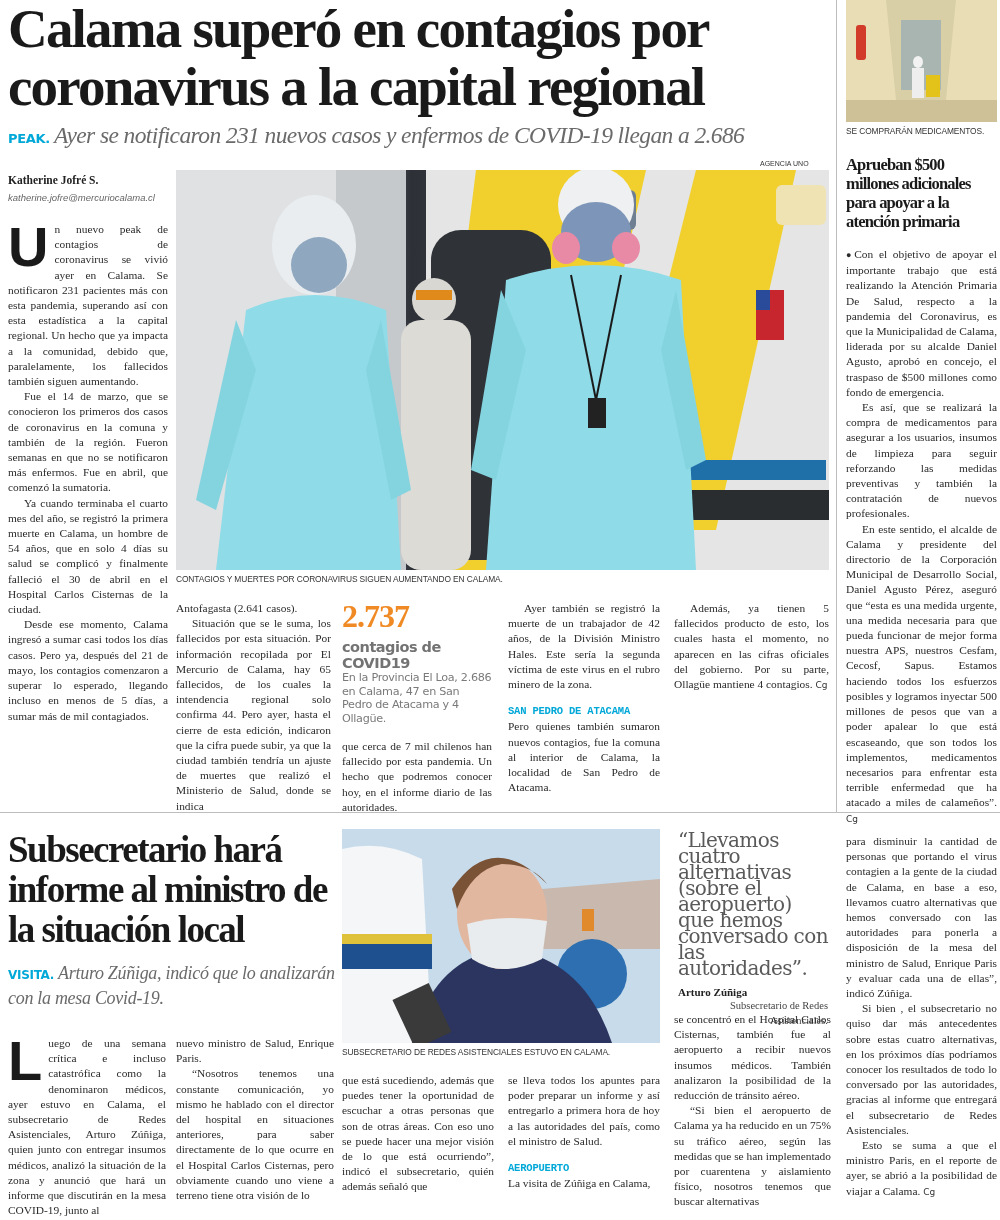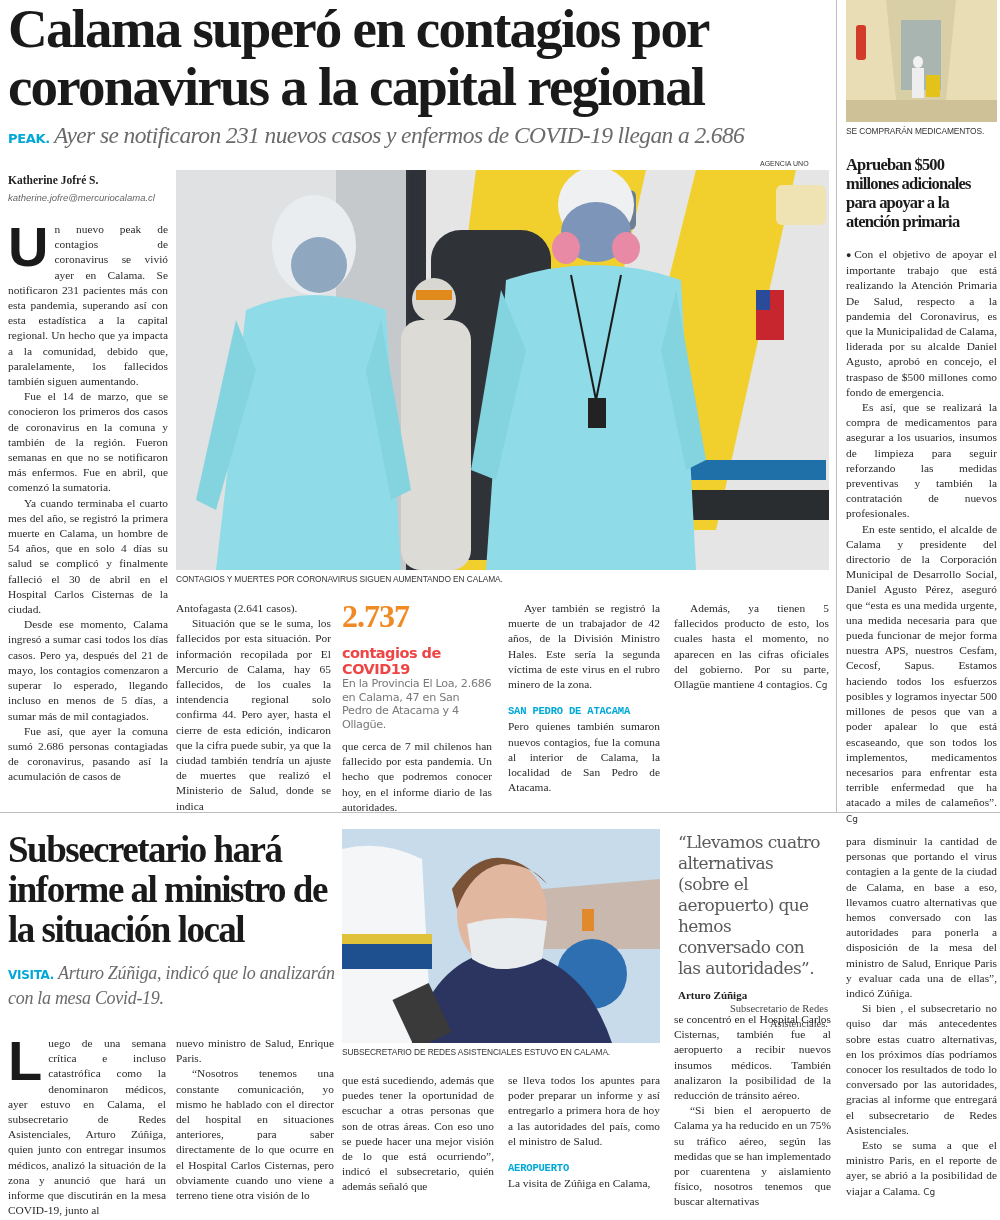--- a/index.html
+++ b/index.html
@@ -55,21 +55,21 @@
     font-family: "Liberation Sans", sans-serif; font-size: 8.4px; color: #333;
     text-transform: uppercase; letter-spacing: -0.1px;
   }
 
   .stat-number {
     font-family: "Liberation Serif", serif; font-weight: bold; font-size: 32px;
     line-height: 30px; color: #f08a24; letter-spacing: -1px;
   }
   .stat-label {
     font-family: "DejaVu Sans", sans-serif; font-weight: bold; font-size: 14.5px;
-    color: #ef4444; letter-spacing: -0.5px; margin-top: 14px;
+    color: #737373; letter-spacing: -0.5px; margin-top: 8px;
   }
   .stat-desc {
     font-family: "DejaVu Sans", sans-serif; font-size: 11.2px; line-height: 13.5px;
     color: #7a7a7a; letter-spacing: -0.3px;
   }
 
   .vrule { background: #bdbdbd; width: 1px; }
   .hrule { background: #bdbdbd; height: 1px; }
 
   
@@ -91,21 +91,21 @@
   .deck2 {
     left: 8px; top: 962px; width: 330px;
     font-family: "Liberation Serif", serif; font-style: italic;
     font-size: 18px; line-height: 23px; color: #6a6a6a; letter-spacing: -0.3px;
   }
   .photo2 {
     left: 342px; top: 829px; width: 318px; height: 214px; overflow: hidden;
     background: linear-gradient(180deg, #bcd6ea 0%, #c9dceb 30%, #d8cfc6 55%, #8a8c90 100%);
   }
   .quote {
-    font-family: "DejaVu Serif", serif; font-size: 17px; line-height: 21px;
+    font-family: "DejaVu Serif", serif; font-size: 20px; line-height: 16px;
     color: #5a5a5a; letter-spacing: -0.6px;
   }
   .quote-name { font-family: "Liberation Serif", serif; font-weight: bold; font-size: 11px; color: #222; }
   .quote-role { font-family: "Liberation Serif", serif; font-size: 10.5px; line-height: 15px; text-align: right; color: #444; }
 </style>
 </head>
 <body>
 
 <h1 class="abs headline">Calama superó en contagios por coronavirus a la capital regional</h1>
 
@@ -118,21 +118,20 @@
 <div class="abs byline">
   <div class="byline-name">Katherine Jofré S.</div>
   <div class="byline-email">katherine.jofre@mercuriocalama.cl</div>
 </div>
 
 <div class="abs col" style="left:8px; top:222px; width:160px;">
   <p class="noind"><span class="dropcap">U</span><span>n nuevo peak de contagios de coronavirus se vivió ayer en Calama. Se notificaron 231 pacientes más con esta pandemia, superando así con esta estadística a la capital regional. Un hecho que ya impacta a la comunidad, debido que, paralelamente, los fallecidos también siguen aumentando.</span></p>
   <p>Fue el 14 de marzo, que se conocieron los primeros dos casos de coronavirus en la comuna y también de la región. Fueron semanas en que no se notificaron más enfermos. Fue en abril, que comenzó la sumatoria.</p>
   <p>Ya cuando terminaba el cuarto mes del año, se registró la primera muerte en Calama, un hombre de 54 años, que en solo 4 días su salud se complicó y finalmente falleció el 30 de abril en el Hospital Carlos Cisternas de la ciudad.</p>
   <p>Desde ese momento, Calama ingresó a sumar casi todos los días casos. Pero ya, después del 21 de mayo, los contagios comenzaron a superar lo esperado, llegando incluso en menos de 5 días, a sumar más de mil contagiados.</p>
-  <p>Fue así, que ayer la comuna sumó 2.686 personas contagiadas de coronavirus, pasando así la acumulación de casos de</p>
 </div>
 
 <div class="abs photo-main">
   <svg width="653" height="400" viewBox="0 0 653 400">
     <rect x="0" y="0" width="160" height="400" fill="#dfe1e3"></rect>
     <rect x="160" y="0" width="70" height="400" fill="#c6c9cc"></rect>
     <polygon points="250,0 653,0 653,400 250,400" fill="#e4e5e4"></polygon>
     <polygon points="300,0 470,0 380,400 250,400" fill="#f1cf2c"></polygon>
     <polygon points="520,0 620,0 540,360 430,360" fill="#f1cf2c"></polygon>
     <rect x="255" y="60" width="120" height="330" rx="30" fill="#2f3338"></rect>

